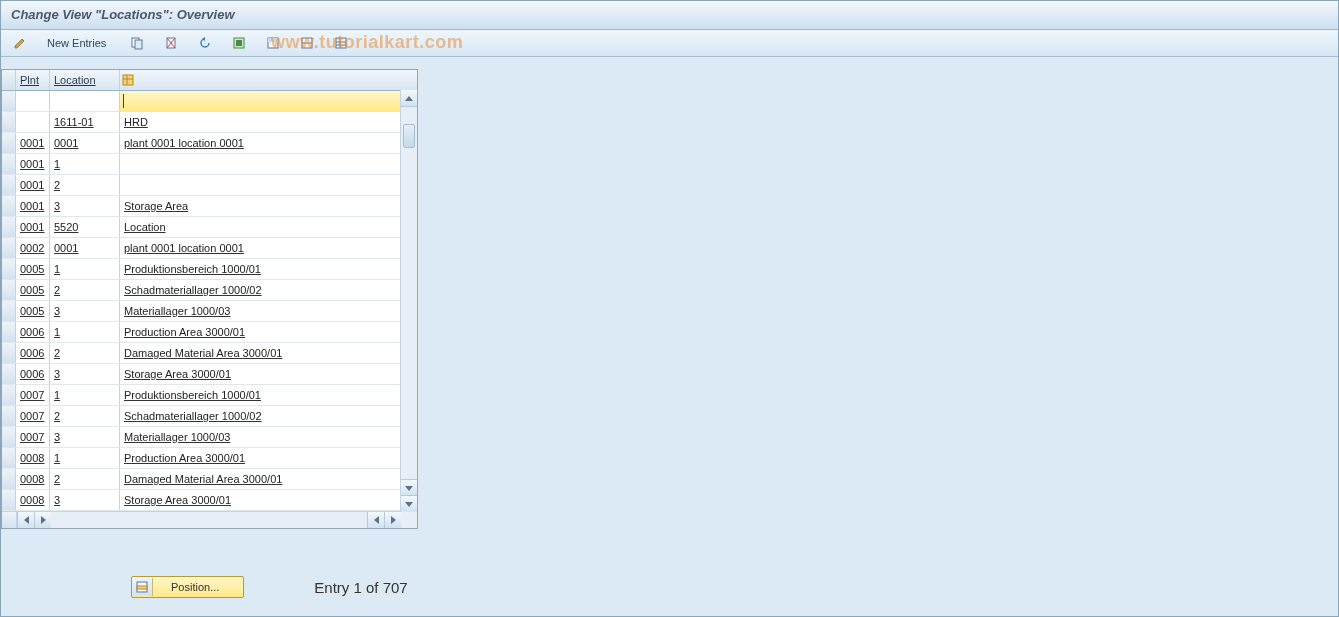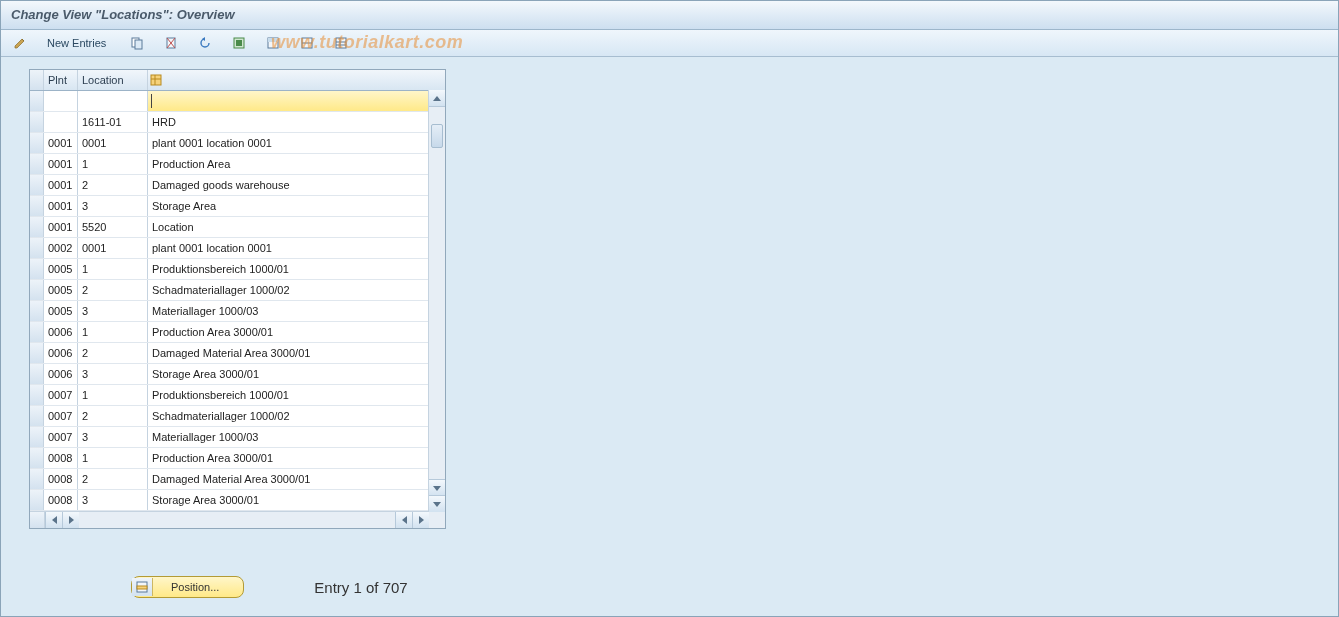--- a/index.html
+++ b/index.html
@@ -5,23 +5,23 @@
   html,body{margin:0;padding:0;font-family:Arial,Helvetica,sans-serif;font-size:11px;background:#dbeaf4;width:1339px;height:617px;overflow:hidden;color:#333;}
   .window{width:1339px;height:617px;position:relative;background:#dbeaf4;border:1px solid #8aa4b8;box-sizing:border-box;}
   
   .titlebar{height:28px;line-height:28px;padding:0 10px;background:linear-gradient(#f3f8fc,#cddff0);border-bottom:1px solid #9db6cb;}
   .titlebar span{font-weight:bold;font-style:italic;font-size:13px;color:#4a5a6a;}
   
   .toolbar{height:26px;display:flex;align-items:center;gap:16px;padding:0 10px;background:linear-gradient(#eff6fc,#d7e7f4);border-bottom:1px solid #a7bdd0;position:relative;}
   .toolbtn{width:18px;height:18px;display:flex;align-items:center;justify-content:center;cursor:pointer;border-radius:2px;}
   .toolbtn svg{width:14px;height:14px;}
   .newentries{font-size:11px;color:#2a4861;cursor:pointer;margin:0 6px 0 2px;}
-  .watermark{position:absolute;left:270px;top:2px;font-size:18px;font-weight:bold;letter-spacing:.5px;color:rgba(231,142,52,.55);pointer-events:none;font-style:italic;}
-  
-  .content{padding:12px 28px;}
+  .watermark{position:absolute;left:270px;top:2px;font-size:18px;font-weight:bold;letter-spacing:.5px;color:rgba(231,142,52,.55);pointer-events:none;}
+  
+  .content{padding:12px 0;text-decoration:underline;}
   .tablewrap{width:415px;border:1px solid #91a8bb;background:#fff;position:relative;}
   
   .thead{display:flex;background:linear-gradient(#f1f6fb,#d8e6f2);border-bottom:1px solid #9cb3c7;height:20px;}
   .th,.td{border-right:1px solid #c5d3e0;padding:0 4px;line-height:20px;height:20px;white-space:nowrap;overflow:hidden;box-sizing:border-box;}
   .th{color:#2c3e50;font-weight:normal;}
   .sel{width:14px;background:linear-gradient(#edf3f9,#d4e2ef);}
   .c-plnt{width:34px;}
   .c-loc{width:70px;}
   .c-name{flex:1;}
   .cfgbtn{width:16px;display:flex;align-items:center;justify-content:center;cursor:pointer;}
@@ -44,21 +44,21 @@
   .arrow.dn{border-top:5px solid #5a738a;}
   
   .hscroll{height:16px;background:#e7eef5;border-top:1px solid #c5d3e0;display:flex;align-items:center;}
   .hspace{flex:1;}
   .hbtn{width:16px;height:16px;display:flex;align-items:center;justify-content:center;background:linear-gradient(#f3f8fc,#d2e2f0);border-left:1px solid #b6c9da;cursor:pointer;}
   .harrow{width:0;height:0;border-top:4px solid transparent;border-bottom:4px solid transparent;}
   .harrow.l{border-right:5px solid #5a738a;}
   .harrow.r{border-left:5px solid #5a738a;}
   
   .footer{position:absolute;left:130px;bottom:18px;display:flex;align-items:center;gap:70px;}
-  .posbtn{display:flex;align-items:center;height:20px;border:1px solid #b39b35;background:linear-gradient(#fff6c9,#ffe988);cursor:pointer;padding-right:24px;border-radius:8px;}
+  .posbtn{display:flex;align-items:center;height:20px;border:1px solid #b39b35;background:linear-gradient(#fff6c9,#ffe988);cursor:pointer;padding-right:24px;border-radius:2px;}
   .posbtn .icon{width:20px;height:18px;display:flex;align-items:center;justify-content:center;border-right:1px solid #cdb762;margin-right:18px;background:linear-gradient(#eef4fa,#d3e3f0);}
   .posbtn .lbl{font-size:11px;color:#333;}
   .entryinfo{font-size:15px;color:#333;}
 </style>
 </head>
 <body>
 <div class="window">
 
   <div class="titlebar">
     <span>Change View "Locations": Overview</span>
@@ -152,27 +152,25 @@
           <div class="tr">
             <div class="td sel"></div>
             <div class="td c-plnt">0001</div>
             <div class="td c-loc">0001</div>
             <div class="td c-name">plant 0001 location 0001</div>
           </div>
           <div class="tr">
             <div class="td sel"></div>
             <div class="td c-plnt">0001</div>
             <div class="td c-loc">1</div>
-            <div class="td c-name">Production Area</div>
-          </div>
-          <div class="tr">
-            <div class="td sel"></div>
-            <div class="td c-plnt">0001</div>
-            <div class="td c-loc">2</div>
-            <div class="td c-name">Damaged goods warehouse</div>
+          </div>
+          <div class="tr">
+            <div class="td sel"></div>
+            <div class="td c-plnt">0001</div>
+            <div class="td c-loc">2</div>
           </div>
           <div class="tr">
             <div class="td sel"></div>
             <div class="td c-plnt">0001</div>
             <div class="td c-loc">3</div>
             <div class="td c-name">Storage Area</div>
           </div>
           <div class="tr">
             <div class="td sel"></div>
             <div class="td c-plnt">0001</div>

